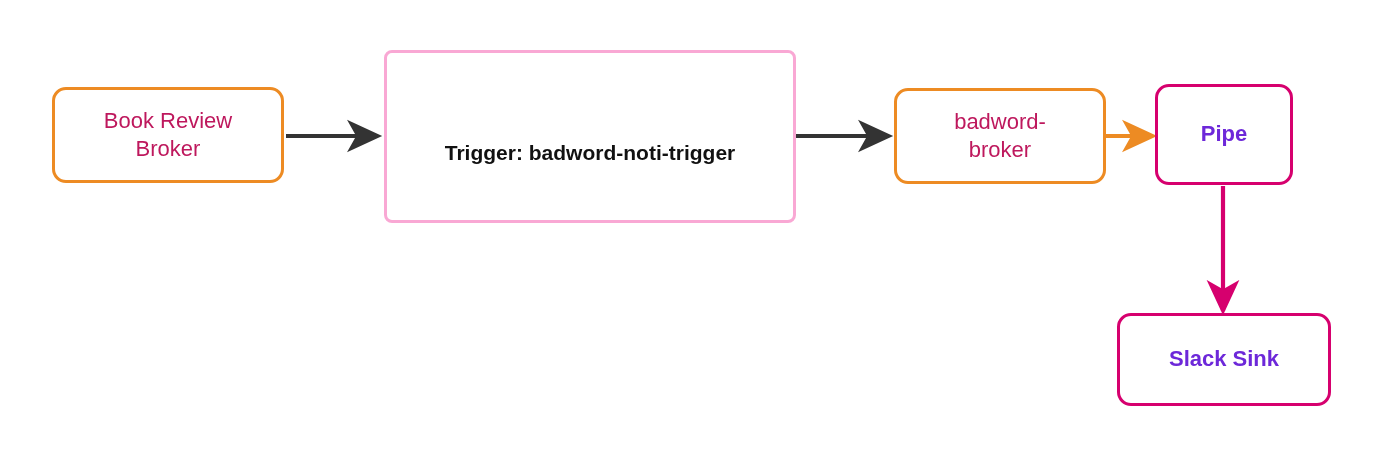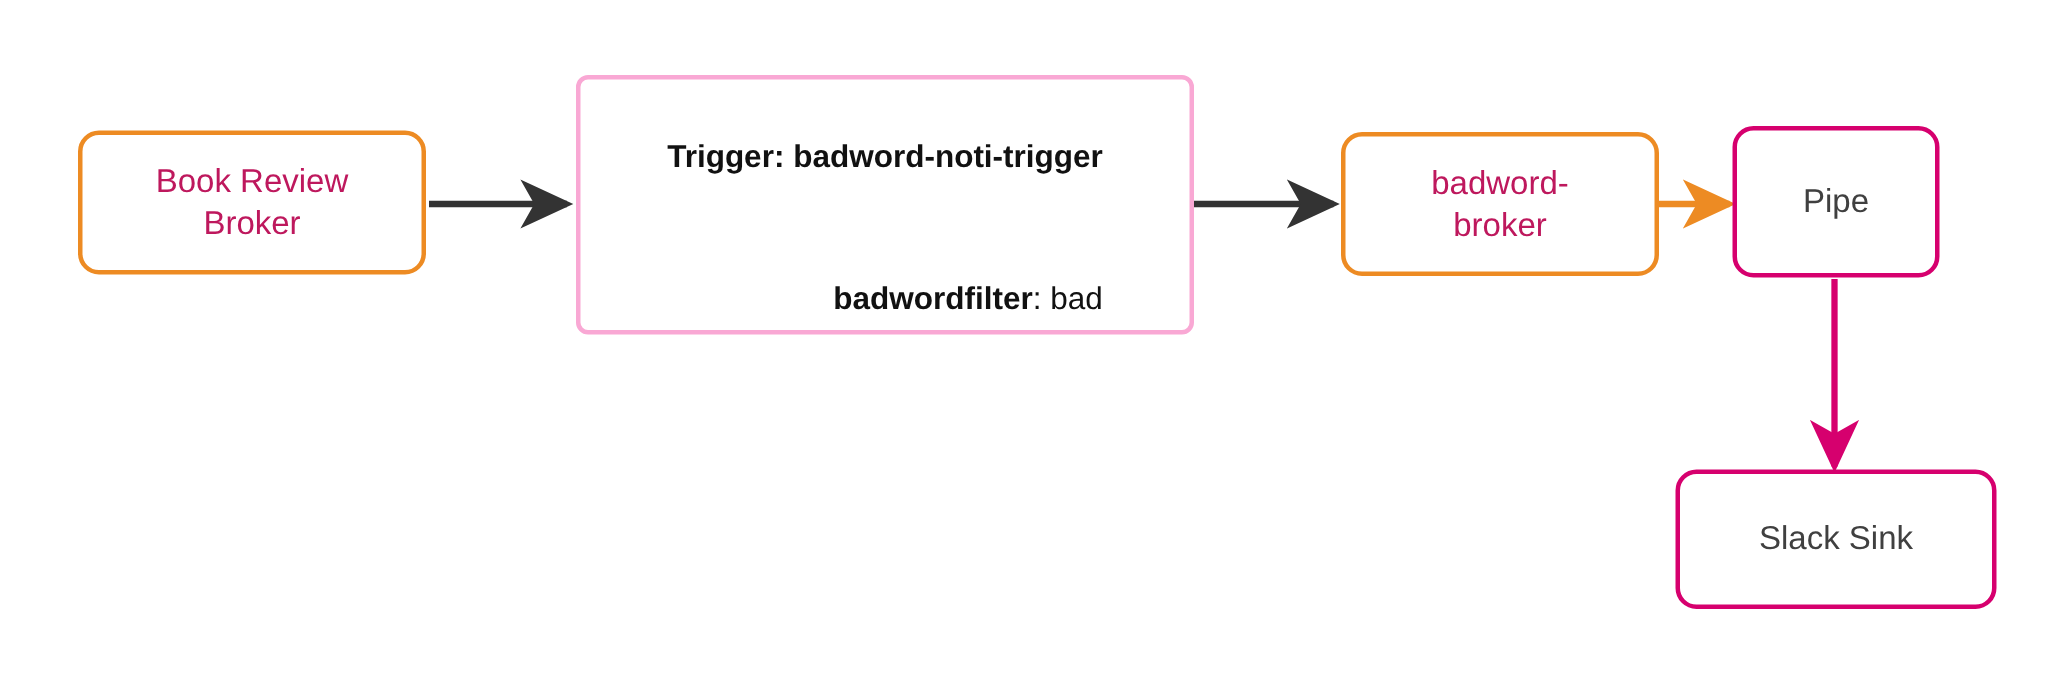--- a/index.html
+++ b/index.html
@@ -69,23 +69,23 @@
   .node-trigger .kv-all-bold {
     font-weight: 700;
   }
 
   
   .node-pipe {
     border: 3px solid #D6006E;
     border-radius: 14px;
   }
   .node-pipe .node-label {
-    color: #404040;
+    color: #6d28d9;
     font-size: 22px;
-    font-weight: 400;
+    font-weight: 700;
   }
 </style>
 </head>
 <body>
 
 <div id="diagram-canvas">
 
   <svg class="svg-layer" viewBox="0 0 1375 465" xmlns="http://www.w3.org/2000/svg">
     <defs>
       <marker id="arrow-dark" markerWidth="9" markerHeight="9" refX="7.4" refY="4.5" orient="auto" markerUnits="strokeWidth">
@@ -111,23 +111,20 @@
   <div class="node node-broker" style="left:52px; top:87px; width:232px; height:96px;">
     <span class="node-label">Book Review
 Broker</span>
   </div>
 
   <div class="node node-trigger" style="left:384px; top:50px; width:412px; height:173px;">
     <div class="node-label">
       <div>
         <span class="kv-all-bold">Trigger:</span><span class="kv-all-bold"> badword-noti-trigger</span>
       </div>
-      <div>
-        <span class="kv-key">badwordfilter</span><span>: bad</span>
-      </div>
     </div>
   </div>
 
   <div class="node node-broker" style="left:894px; top:88px; width:212px; height:96px;">
     <span class="node-label">badword-
 broker</span>
   </div>
 
   <div class="node node-pipe" style="left:1155px; top:84px; width:138px; height:101px;">
     <span class="node-label">Pipe</span>

